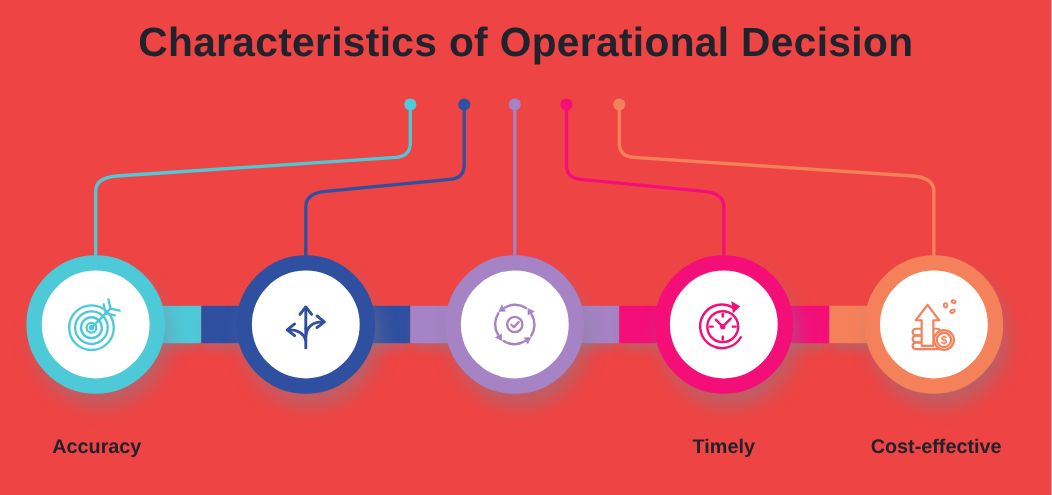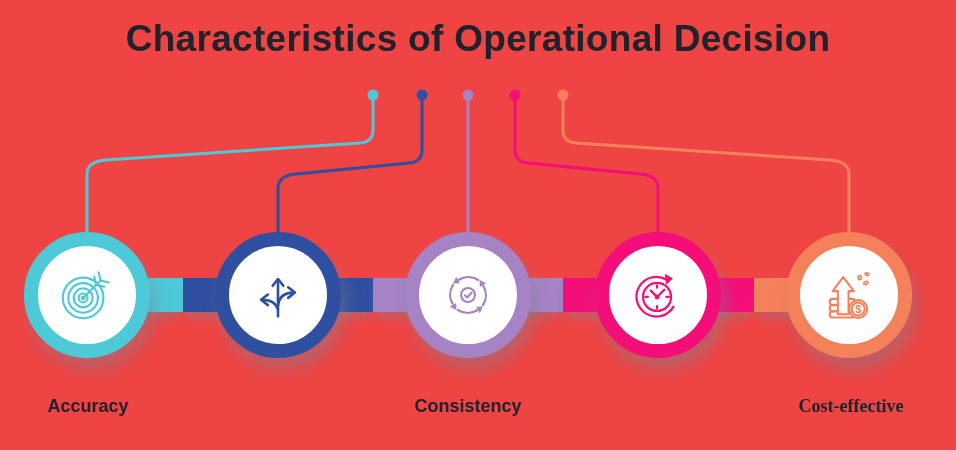--- a/index.html
+++ b/index.html
@@ -150,16 +150,16 @@
         <ellipse cx="47.5" cy="17.5" rx="2.3" ry="1.4" stroke-width="1.7" transform="rotate(-25 47.5 17.5)"></ellipse>
         <ellipse cx="48.5" cy="8.5" rx="1.9" ry="1.2" stroke-width="1.7" transform="rotate(20 48.5 8.5)"></ellipse>
         <circle cx="39.5" cy="44.5" r="9.3" fill="#ffffff"></circle>
         <circle cx="39.5" cy="44.5" r="6.7"></circle>
       </g>
       <text x="39.5" y="48.6" text-anchor="middle" font-size="11" font-weight="bold" font-family="Liberation Sans, sans-serif" fill="#f5815a">$</text>
     </svg>
   </div>
 
   <div class="label" style="left:88px;">Accuracy</div>
-  <div class="label" style="left:468px;">Consistency</div>
-  <div class="label" style="left:851px;font-family:Liberation Serif, serif;">Cost-effective</div>
+  <div class="label" style="left:658px;">Timely</div>
+  <div class="label" style="left:851px;">Cost-effective</div>
 
 </div>
 
 </body></html>

